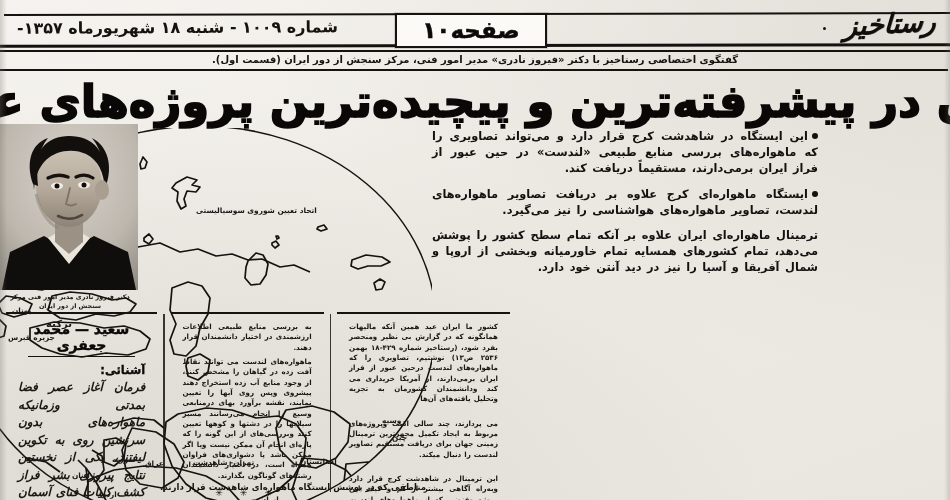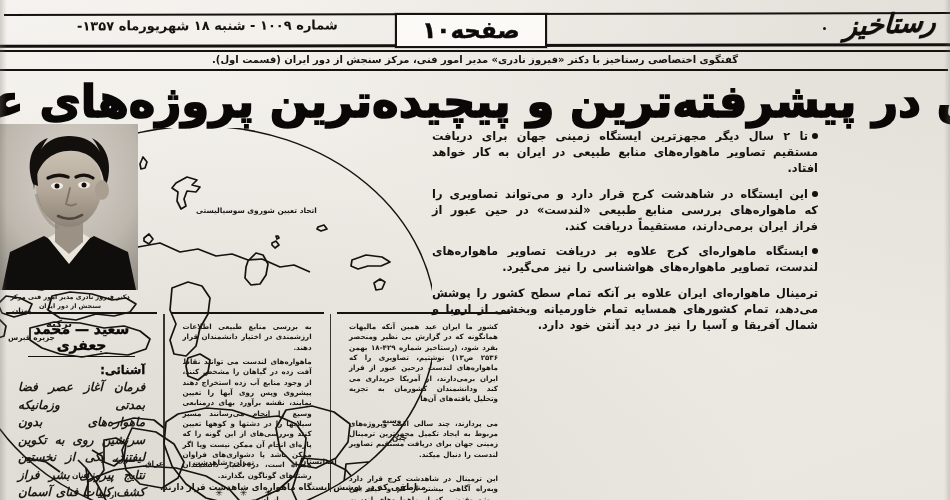--- a/index.html
+++ b/index.html
@@ -31,21 +31,21 @@
 
   
   .rule{position:absolute;left:0;right:0;background:#14110f;}
   .rule-a{top:13px;height:2px;left:4px;right:0;transform:rotate(-0.12deg);}
   .rule-b{top:44px;height:2.5px;left:0;right:0;transform:rotate(-0.1deg);}
   .rule-c{top:50px;height:1.6px;left:0;right:0;}
   .rule-d{top:69px;height:2.2px;left:0;right:2px;}
 
   #dateline{
     position:absolute;top:18px;right:612px;
-    font-size:13px;font-weight:bold;letter-spacing:.2px;
+    font-size:16px;font-weight:bold;letter-spacing:.2px;
     color:#151210;white-space:nowrap;
     transform:rotate(-0.25deg);
   }
   #pagebox{
     position:absolute;top:13px;left:395px;
     width:148px;height:31px;
     border:2.6px solid #15120f;background:#fbfaf7;
     display:flex;align-items:center;justify-content:center;
     box-shadow:0 0 0 1px rgba(0,0,0,.12);
   }
@@ -272,21 +272,20 @@
         <div class="map-label" style="position: absolute; white-space: nowrap; font-size: 7.4px; font-weight: bold; color: rgb(26, 23, 20); letter-spacing: 0.3px; left: 193px; top: 330px;">تهران- شاهدشت</div>
         <div class="map-label" style="position: absolute; white-space: nowrap; font-size: 7.4px; font-weight: bold; color: rgb(26, 23, 20); letter-spacing: 0.3px; left: 232px; top: 367px; margin-left: 28px;">ایران</div>
         <div class="map-label" style="position: absolute; white-space: nowrap; font-size: 7.4px; font-weight: bold; color: rgb(26, 23, 20); letter-spacing: 0.3px; left: 300px; top: 329px;">افغانستان</div>
         <div class="map-label" style="position: absolute; white-space: nowrap; font-size: 7.4px; font-weight: bold; color: rgb(26, 23, 20); letter-spacing: 0.3px; left: 392px; top: 305px;">چین</div>
         <div class="map-label" style="position: absolute; white-space: nowrap; font-size: 7.4px; font-weight: bold; color: rgb(26, 23, 20); letter-spacing: 0.3px; left: 382px; top: 288px;">روسیه</div>
       </div>
     <div id="map-caption">مناطقی که در پوشش ایستگاه ماهواره‌ای شاهدشت قرار دارند.</div>
   </div>
 
   <div id="lede">
-    <p class="bullet-p"><span class="bullet-dot"></span><span>تا ۲ سال دیگر مجهزترین ایستگاه زمینی جهان برای دریافت مستقیم تصاویر ماهواره‌های منابع طبیعی در ایران به کار خواهد افتاد.</span></p>
     <p class="bullet-p"><span class="bullet-dot"></span><span>این ایستگاه در شاهدشت کرج قرار دارد و می‌تواند تصاویری را که ماهواره‌های بررسی منابع طبیعی «لندست» در حین عبور از فراز ایران برمی‌دارند، مستقیماً دریافت کند.</span></p>
     <p class="bullet-p"><span class="bullet-dot"></span><span>ایستگاه ماهواره‌ای کرج علاوه بر دریافت تصاویر ماهواره‌های لندست، تصاویر ماهواره‌های هواشناسی را نیز می‌گیرد.</span></p>
     <p class="bullet-p">ترمینال ماهواره‌ای ایران علاوه بر آنکه تمام سطح کشور را پوشش می‌دهد، تمام کشورهای همسایه تمام خاورمیانه وبخشی از اروپا و شمال آفریقا و آسیا را نیز در دید آنتن خود دارد.</p>
   </div>
 
   <div id="portrait">
     <svg width="138" height="166" viewBox="0 0 138 166" xmlns="http://www.w3.org/2000/svg">
       <defs>
         <radialGradient id="bgp" cx="50%" cy="30%" r="85%">
           <stop offset="0%" stop-color="#d8d3cb"></stop>

